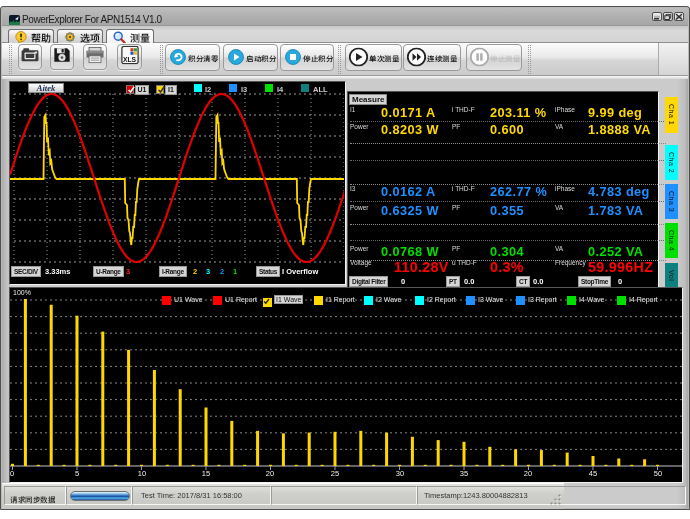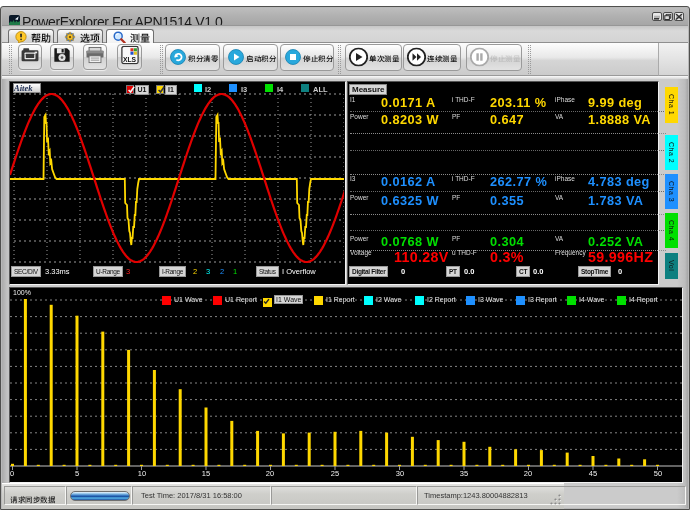--- a/index.html
+++ b/index.html
@@ -1,48 +1,48 @@
 <!DOCTYPE html>
 <html><head><meta charset="utf-8"><style>
 * {margin:0;padding:0;box-sizing:border-box}
 body {width:690px;height:519px;background:#fff;font-family:"Liberation Sans",sans-serif;position:relative;overflow:hidden}
 .cj {display:inline-block;fill:currentColor}
 #win {position:absolute;left:0;top:6px;width:690px;height:504px;background:linear-gradient(90deg,#a6a6a6 0,#c2c2c2 6px,#cbcbcb 12px,#cbcbcb 676px,#bdbdbd 684px,#9e9e9e 100%);border:1px solid #50504e;border-radius:3px 3px 0 0;
  box-shadow:inset 0 0 0 1px #b9b9b9;}
 #titlebar {position:absolute;left:1px;top:1px;width:686px;height:17px;border-radius:2px 2px 0 0;
  background:linear-gradient(#bdbdbd,#b0b0b0 50%,#a6a6a6);}
-#title {position:absolute;left:20px;top:6px;font-size:14px;color:#1c1c1c;letter-spacing:-0.4px}
+#title {position:absolute;left:20px;top:6px;font-size:10px;color:#1c1c1c;letter-spacing:-0.4px}
 .wbtn {position:absolute;top:4px;width:10px;height:9px;border:1px solid #4d4d4d;border-radius:2px;background:linear-gradient(#fdfdfd,#cfcfcf 45%,#b0b0b0 50%,#c6c6c6);box-shadow:0 0 0 1px #e9e9e9 inset}
 .wbtn svg {position:absolute;left:50%;top:50%;transform:translate(-50%,-50%)}
 #tabrow {position:absolute;left:1px;top:18px;width:686px;height:18px;background:linear-gradient(#c6c6c6,#d9d9d9 30%,#d4d4d4);border-bottom:1px solid #8f8f8f;border-top:1px solid #979797}
 .tab {position:absolute;top:3px;height:15px;border:1px solid #6f6f6f;border-bottom:none;border-radius:3px 3px 0 0;background:linear-gradient(#fbfbfb,#dedede 50%,#cdcdcd);font-size:10px;color:#111;}
 .tab .ti {position:absolute;left:6px;top:1px}
 .tab .tt {position:absolute;top:3px}
 #toolbar {position:absolute;left:1px;top:36px;width:656px;height:33px;background:linear-gradient(#fdfdfd,#e8e8e8 45%,#d5d5d5 55%,#cbcbcb);border-bottom:1px solid #9a9a9a}
 #tbright {position:absolute;left:657px;top:36px;width:30px;height:33px;background:linear-gradient(#f2f2f2,#d5d5d5);border-left:1px solid #aaa;border-bottom:1px solid #9a9a9a}
 .grip {position:absolute;top:2px;height:29px;width:3px;border-left:1px dotted #9a9a9a;border-right:1px dotted #9a9a9a}
 .tbtn {position:absolute;top:1px;height:26px;border:1px solid #9a9a9a;border-radius:4px;background:linear-gradient(#ffffff,#e6e6e6 48%,#d2d2d2 52%,#e2e2e2);box-shadow:0 1px 1px #ffffffb0}
 .tbtn .bic {position:absolute;left:50%;top:50%;transform:translate(-50%,-50%)}
 .cbtn {position:absolute;top:1px;height:27px;border:1px solid #9a9a9a;border-radius:4px;background:linear-gradient(#ffffff,#e6e6e6 48%,#d2d2d2 52%,#e2e2e2);font-size:9px;color:#111}
 .cbtn .cic {position:absolute;left:4px;top:50%;transform:translateY(-50%)}
 .cbtn .ctx {position:absolute;top:9px;white-space:nowrap}
 #scope {position:absolute;left:8px;top:74px;width:337px;height:204px;background:#000;border:1px solid;border-color:#555 #f2f2f2 #f2f2f2 #555}
 #scopesvg {position:absolute;left:0;top:0}
 .gv,.gh {stroke:#9c9c9c;stroke-width:1}
 .gv {stroke-dasharray:1 3}
 .gh {stroke-dasharray:2 3}
-#aitek {position:absolute;left:3px;top:1px;width:28px;height:10px;background:linear-gradient(#fff,#cfcfcf);border:1px solid #888;color:#1a2a50;font:italic bold 8.5px "Liberation Serif",serif;line-height:9px}
+#aitek {position:absolute;left:18px;top:1px;width:36px;height:10px;background:linear-gradient(#fff,#cfcfcf);border:1px solid #888;color:#1a2a50;font:italic bold 8.5px "Liberation Serif",serif;text-align:center;line-height:9px}
 .schip {position:absolute;top:3px;font-size:7px;font-weight:bold;color:#111;background:#d6d6d6;border:1px solid #999;padding:0 2px;line-height:8px;height:10px}
 .sleg {position:absolute;top:3px;font-size:7.5px;font-weight:bold;color:#ccc;line-height:9px}
 .ssq {position:absolute;top:2px;width:8px;height:8px}
 .acb {position:absolute;top:3px;width:8px;height:9px;border:1px solid #777}
-#scfoot {position:absolute;left:0px;top:184px;width:335px;height:13px;font-weight:normal;color:#fff}
+#scfoot {position:absolute;left:0px;top:184px;width:335px;height:13px;font-weight:bold;color:#fff}
 .chip {position:absolute;background:#d6d6d6;color:#111;border:1px solid #999;padding:0 2px;height:11px;line-height:10px;font-size:6.5px;letter-spacing:-0.3px}
 .fv {position:absolute;height:10px;line-height:11px;font-size:7.5px}
-#measure {position:absolute;left:346px;top:74px;width:312px;height:204px;background:#000;border:1px solid;border-color:#555 #f2f2f2 #f2f2f2 #555}
+#measure {position:absolute;left:346px;top:84px;width:312px;height:204px;background:#000;border:1px solid;border-color:#555 #f2f2f2 #f2f2f2 #555}
 #mchip {position:absolute;left:1px;top:2px;background:#d6d6d6;border:1px solid #888;font-size:8px;font-weight:bold;color:#111;padding:0px 2px;height:11px;line-height:10px}
 .mrow {position:absolute;left:0;width:320px;height:17px}
 .ml {position:absolute;top:0px;font-size:6.5px;color:#ddd}
 .mv {position:absolute;top:0px;font-size:12.5px;font-weight:bold;letter-spacing:0.4px;white-space:nowrap;transform:scaleX(1.02);transform-origin:0 0}
 .mrow2 {}
 .mvv {font-size:14px !important;letter-spacing:0.3px !important}
 .msep {position:absolute;left:2px;width:316px;border-top:1px dotted #8a8a8a}
 .msep2 {position:absolute;left:2px;width:316px;border-top:1px dotted #686868}
 .chtab {position:absolute;left:317px;width:13px;color:#111;font-size:7px;writing-mode:vertical-rl;text-align:center;line-height:13px;letter-spacing:0.5px}
 #mfoot {position:absolute;left:0;top:184px;width:334px;height:13px;font-weight:bold;color:#fff}
@@ -372,21 +372,21 @@
 <span class="ml" style="left:104px">i THD-F</span>
 <span class="mv" style="left:142px">203.11 %</span>
 <span class="ml" style="left:207px">iPhase</span>
 <span class="mv" style="left:240px">9.99 deg</span>
 </div>
 <div class="msep2" style="top:29.0px"></div>
       <div class="mrow mrow2" style="top:31.0px;color:#ffd800">
 <span class="ml" style="left:2px">Power</span>
 <span class="mv" style="left:33px">0.8203 W</span>
 <span class="ml" style="left:104px">PF</span>
-<span class="mv" style="left:142px">0.647</span>
+<span class="mv" style="left:142px">0.600</span>
 <span class="ml" style="left:207px">VA</span>
 <span class="mv" style="left:240px">1.8888 VA</span>
 </div>
 <div class="msep" style="top:50.5px"></div>
 <div class="msep2" style="top:67.5px"></div>
 <div class="msep" style="top:92.0px"></div>
       <div class="mrow" style="top:93px;color:#1e90ff">
 <span class="ml" style="left:2px">I3</span>
 <span class="mv" style="left:33px">0.0162 A</span>
 <span class="ml" style="left:104px">i THD-F</span>

